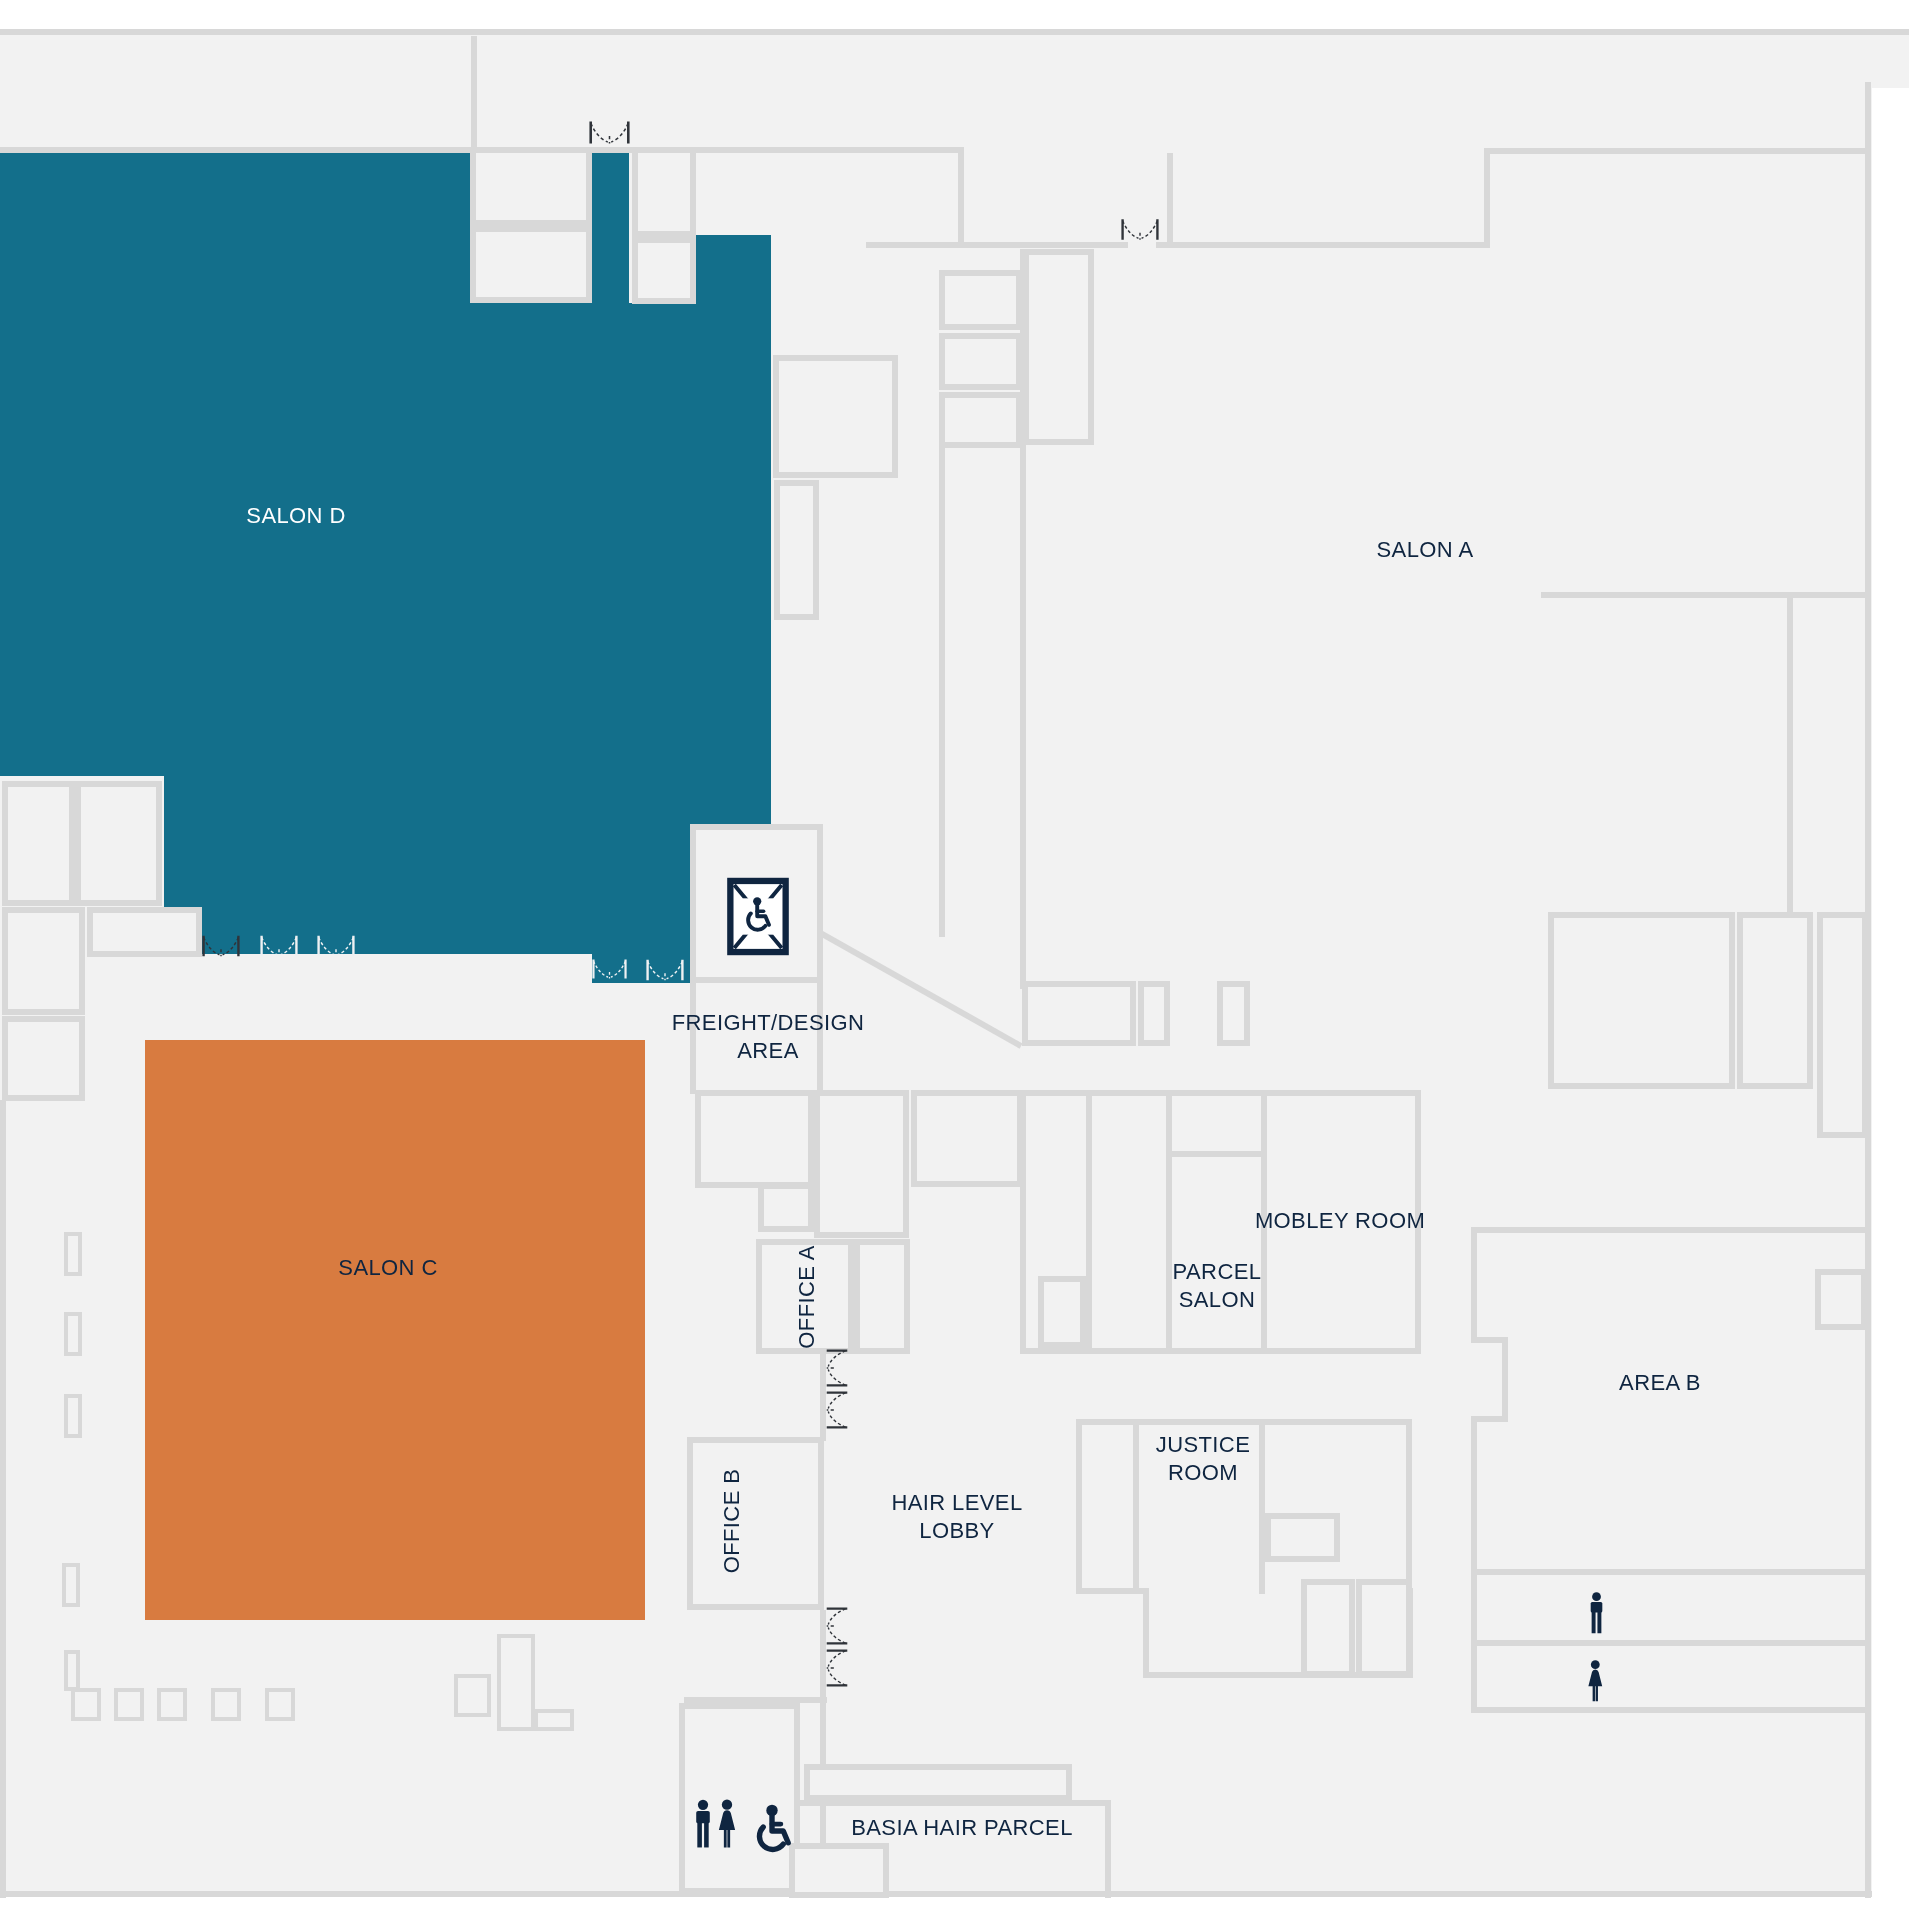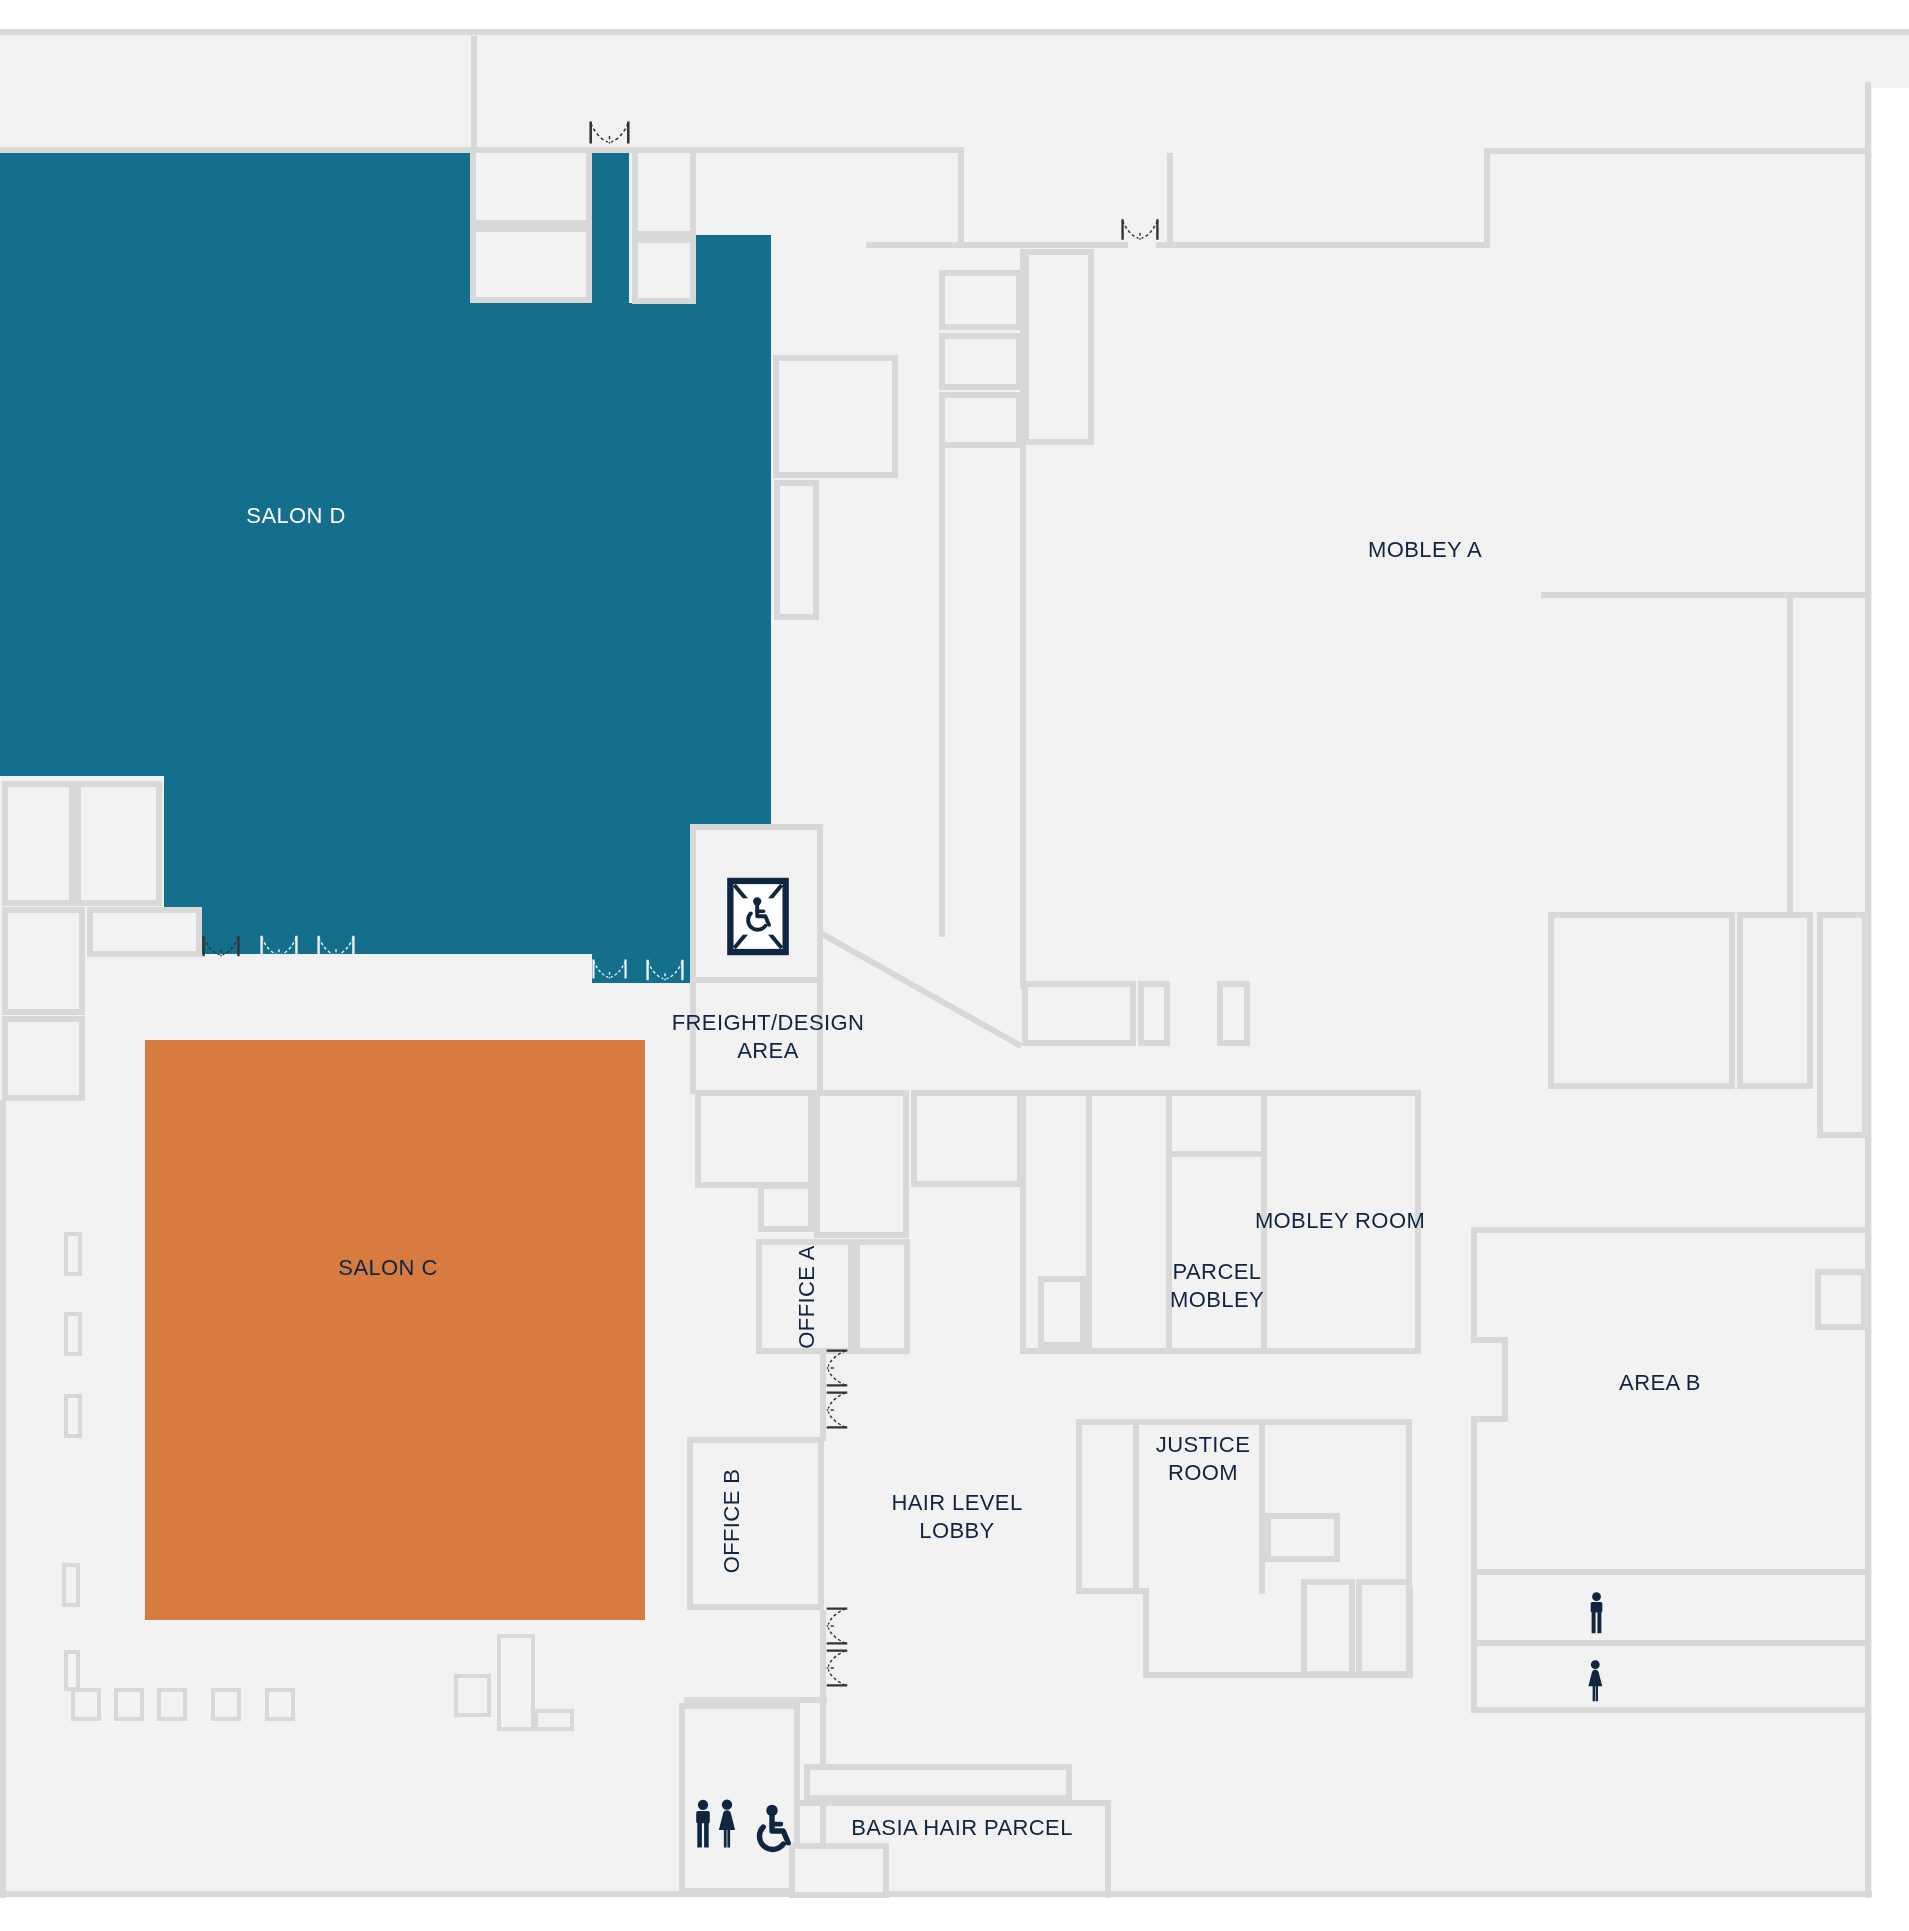--- a/index.html
+++ b/index.html
@@ -255,37 +255,37 @@
       <use href="#man-sym"></use>
     </svg>
   <svg class="icon" style="left:715px;top:1799px" width="24" height="52" viewBox="0 0 26 56">
       <use href="#woman-sym"></use>
     </svg>
   <svg class="icon" style="left:749px;top:1804px" width="46" height="51" viewBox="0 0 40 52">
       <use href="#wheel-sym"></use>
     </svg>
 
   <div class="lbl white" style="left:296px;top:516px">SALON D</div>
-  <div class="lbl" style="left:1425px;top:550px">MOBLEY A</div>
+  <div class="lbl" style="left:1425px;top:550px">SALON A</div>
   <div class="lbl" style="left:388px;top:1268px">SALON C</div>
   <div class="lbl" style="left:1660px;top:1383px">AREA B</div>
 
   <div class="lbl" style="left:768px;top:1037px">
     <span style="display:block">FREIGHT/DESIGN</span>
     <span style="display:block">AREA</span>
   </div>
 
   <div class="vlbl" style="left:807px;top:1297px">OFFICE A</div>
   <div class="vlbl" style="left:732px;top:1521px">OFFICE B</div>
 
   <div class="lbl" style="left:1340px;top:1221px">MOBLEY ROOM</div>
 
   <div class="lbl" style="left:1217px;top:1286px">
     <span style="display:block">PARCEL</span>
-    <span style="display:block">MOBLEY</span>
+    <span style="display:block">SALON</span>
   </div>
 
   <div class="lbl" style="left:1203px;top:1459px">
     <span style="display:block">JUSTICE</span>
     <span style="display:block">ROOM</span>
   </div>
 
   <div class="lbl" style="left:957px;top:1517px">
     <span style="display:block">HAIR LEVEL</span>
     <span style="display:block">LOBBY</span>

